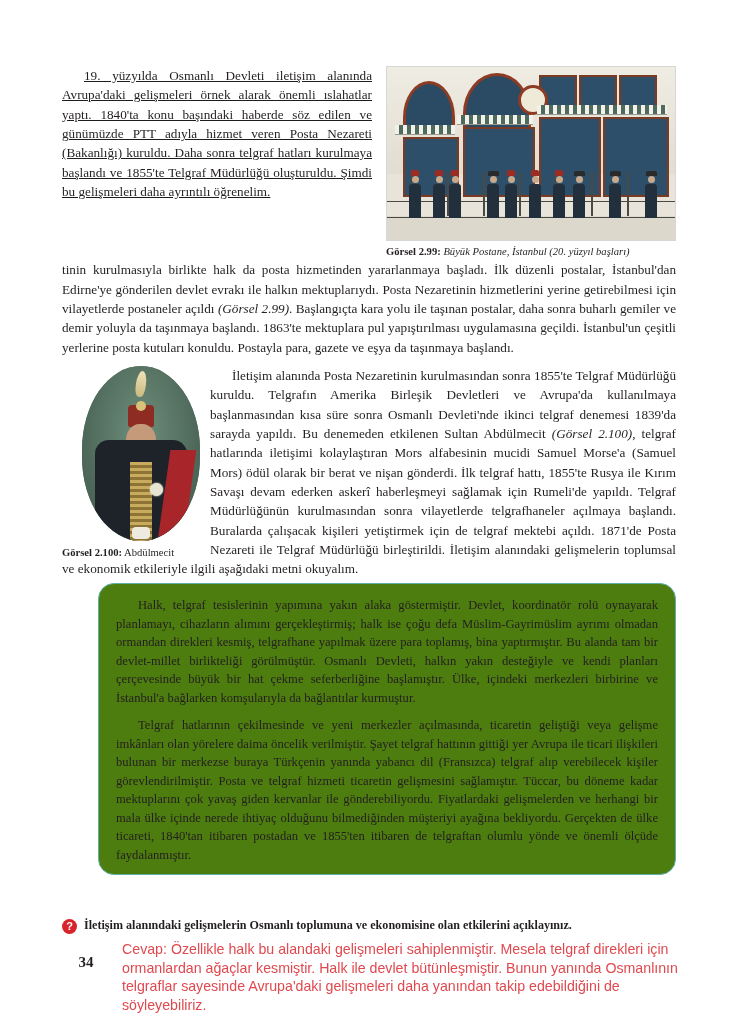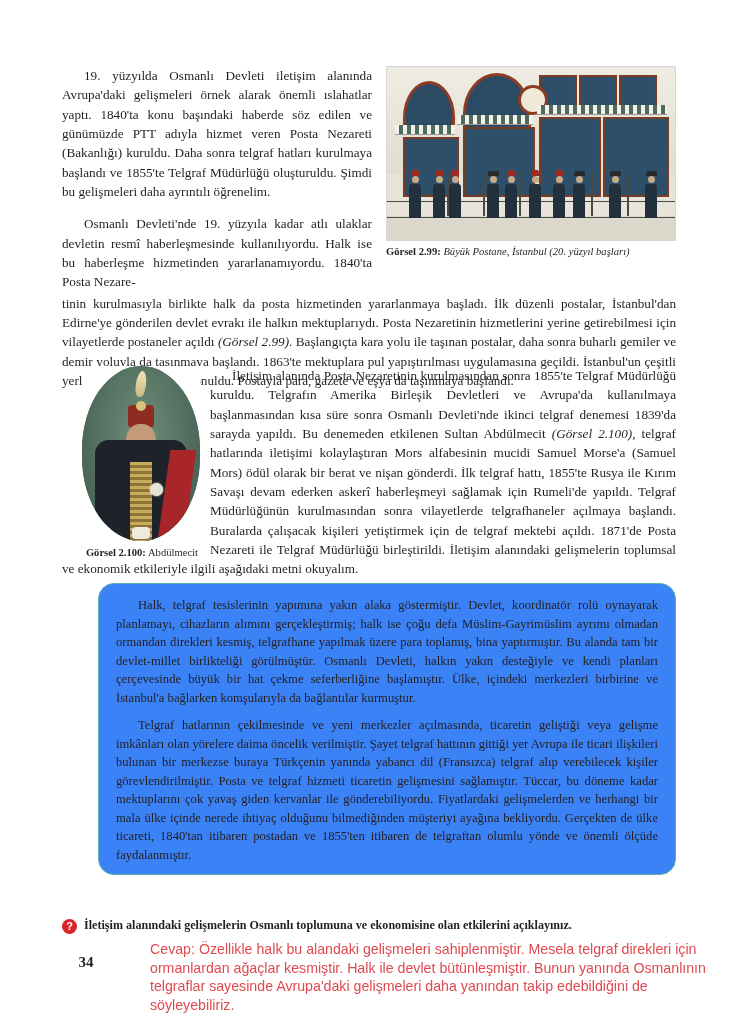--- a/index.html
+++ b/index.html
@@ -37,20 +37,21 @@
   
   #top-section {
     position: absolute;
     left: 62px;
     top: 66px;
     width: 614px;
   }
   #intro-col {
     float: left;
     width: 310px;
+    text-decoration: underline;
   }
   #figure-postane {
     float: right;
     width: 290px;
   }
   .photo-frame {
     width: 290px;
     height: 175px;
     border: 1px solid #d7d7d7;
     box-sizing: border-box;
@@ -100,34 +101,34 @@
     left: 0; top: 0;
     width: 118px; height: 175px;
     border-radius: 50% / 48%;
     overflow: hidden;
     background: #5c7c6c;
   }
   .cap-portrait {
     font-size: 10.6px;
     line-height: 1.25;
     margin-top: 5px;
-    text-align: right;
+    text-align: left;
     color: #231f20;
   }
 
   
   #reading-box {
     position: absolute;
     left: 98px;
     top: 583px;
     width: 578px;
     box-sizing: border-box;
     border: 1.6px solid #5fb0ab;
     border-radius: 16px;
-    background: #3b82f6;
+    background: #4d7c0f;
     padding: 12px 17px 10px 17px;
   }
   #reading-box .body-text { font-size: 12.6px; line-height: 1.47; }
   #reading-box .body-text + .body-text { margin-top: 9px; }
   .source-line {
     margin-top: 9px;
     font-size: 10.4px;
     text-align: left;
     padding-left: 104px;
     color: #231f20;
@@ -169,21 +170,20 @@
   #answer-block {
     position: absolute;
     left: 122px;
     top: 940px;
     width: 560px;
     color: #e0494f;
     font-family: "Liberation Sans", "DejaVu Sans", sans-serif;
     font-size: 14.2px;
     line-height: 1.32;
     text-align: left;
-    margin-left: 28px;
   }
 
   #page-number {
     position: absolute;
     left: 62px;
     top: 954px;
     width: 48px;
     text-align: center;
     font-size: 15px;
     font-weight: bold;
@@ -327,21 +327,20 @@
             <div class="body"></div>
           </div>
       </div>
       <div class="caption">
         <b>Görsel 2.99:</b><span class="cap-ital"> Büyük Postane, İstanbul (20. yüzyıl başları)</span>
       </div>
     </div>
 
     <div id="intro-col">
       <p class="body-text"><span class="indent"></span><span>19. yüzyılda Osmanlı Devleti iletişim alanında Avrupa'daki gelişmeleri örnek alarak önemli ıslahatlar yaptı. 1840'ta konu başındaki haberde söz edilen ve günümüzde PTT adıyla hizmet veren Posta Nezareti (Bakanlığı) kuruldu. Daha sonra telgraf hatları kurulmaya başlandı ve 1855'te Telgraf Müdürlüğü oluşturuldu. Şimdi bu gelişmeleri daha ayrıntılı öğrenelim.</span></p>
-      <p class="body-text" style="margin-top:13px;"><span class="indent"></span><span>Osmanlı Devleti'nde 19. yüzyıla kadar atlı ulaklar devletin resmî haberleşmesinde kullanılıyordu. Halk ise bu haberleşme hizmetinden yararlanamıyordu. 1840'ta Posta Nezare-</span></p>
     </div>
 
     <div style="clear:both;"></div>
 
     <p id="wrap-text" style="margin:2px 0 0 0;"><span>tinin kurulmasıyla birlikte halk da posta hizmetinden yararlanmaya başladı. İlk düzenli postalar, İstanbul'dan Edirne'ye gönderilen devlet evrakı ile halkın mektuplarıydı. Posta Nezaretinin hizmetlerini yerine getirebilmesi için vilayetlerde postaneler açıldı </span><span class="ital">(Görsel 2.99)</span><span>. Başlangıçta kara yolu ile taşınan postalar, daha sonra buharlı gemiler ve demir yoluyla da taşınmaya başlandı. 1863'te mektuplara pul yapıştırılması uygulamasına geçildi. İstanbul'un çeşitli yerlerine posta kutuları konuldu. Postayla para, gazete ve eşya da taşınmaya başlandı.</span></p>
   </div>
 
   <div id="mid-section">
     <div id="figure-portre">
       <div class="portrait-frame">

